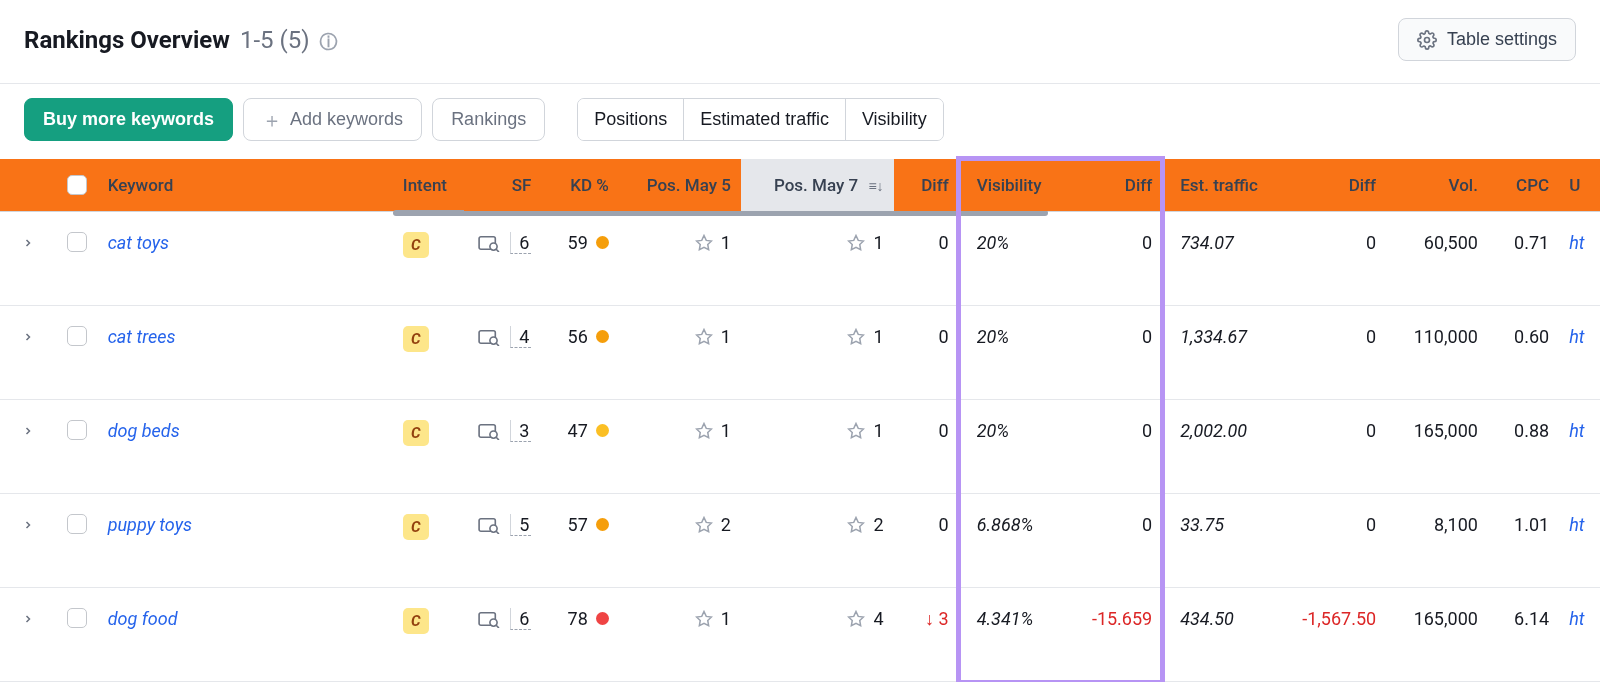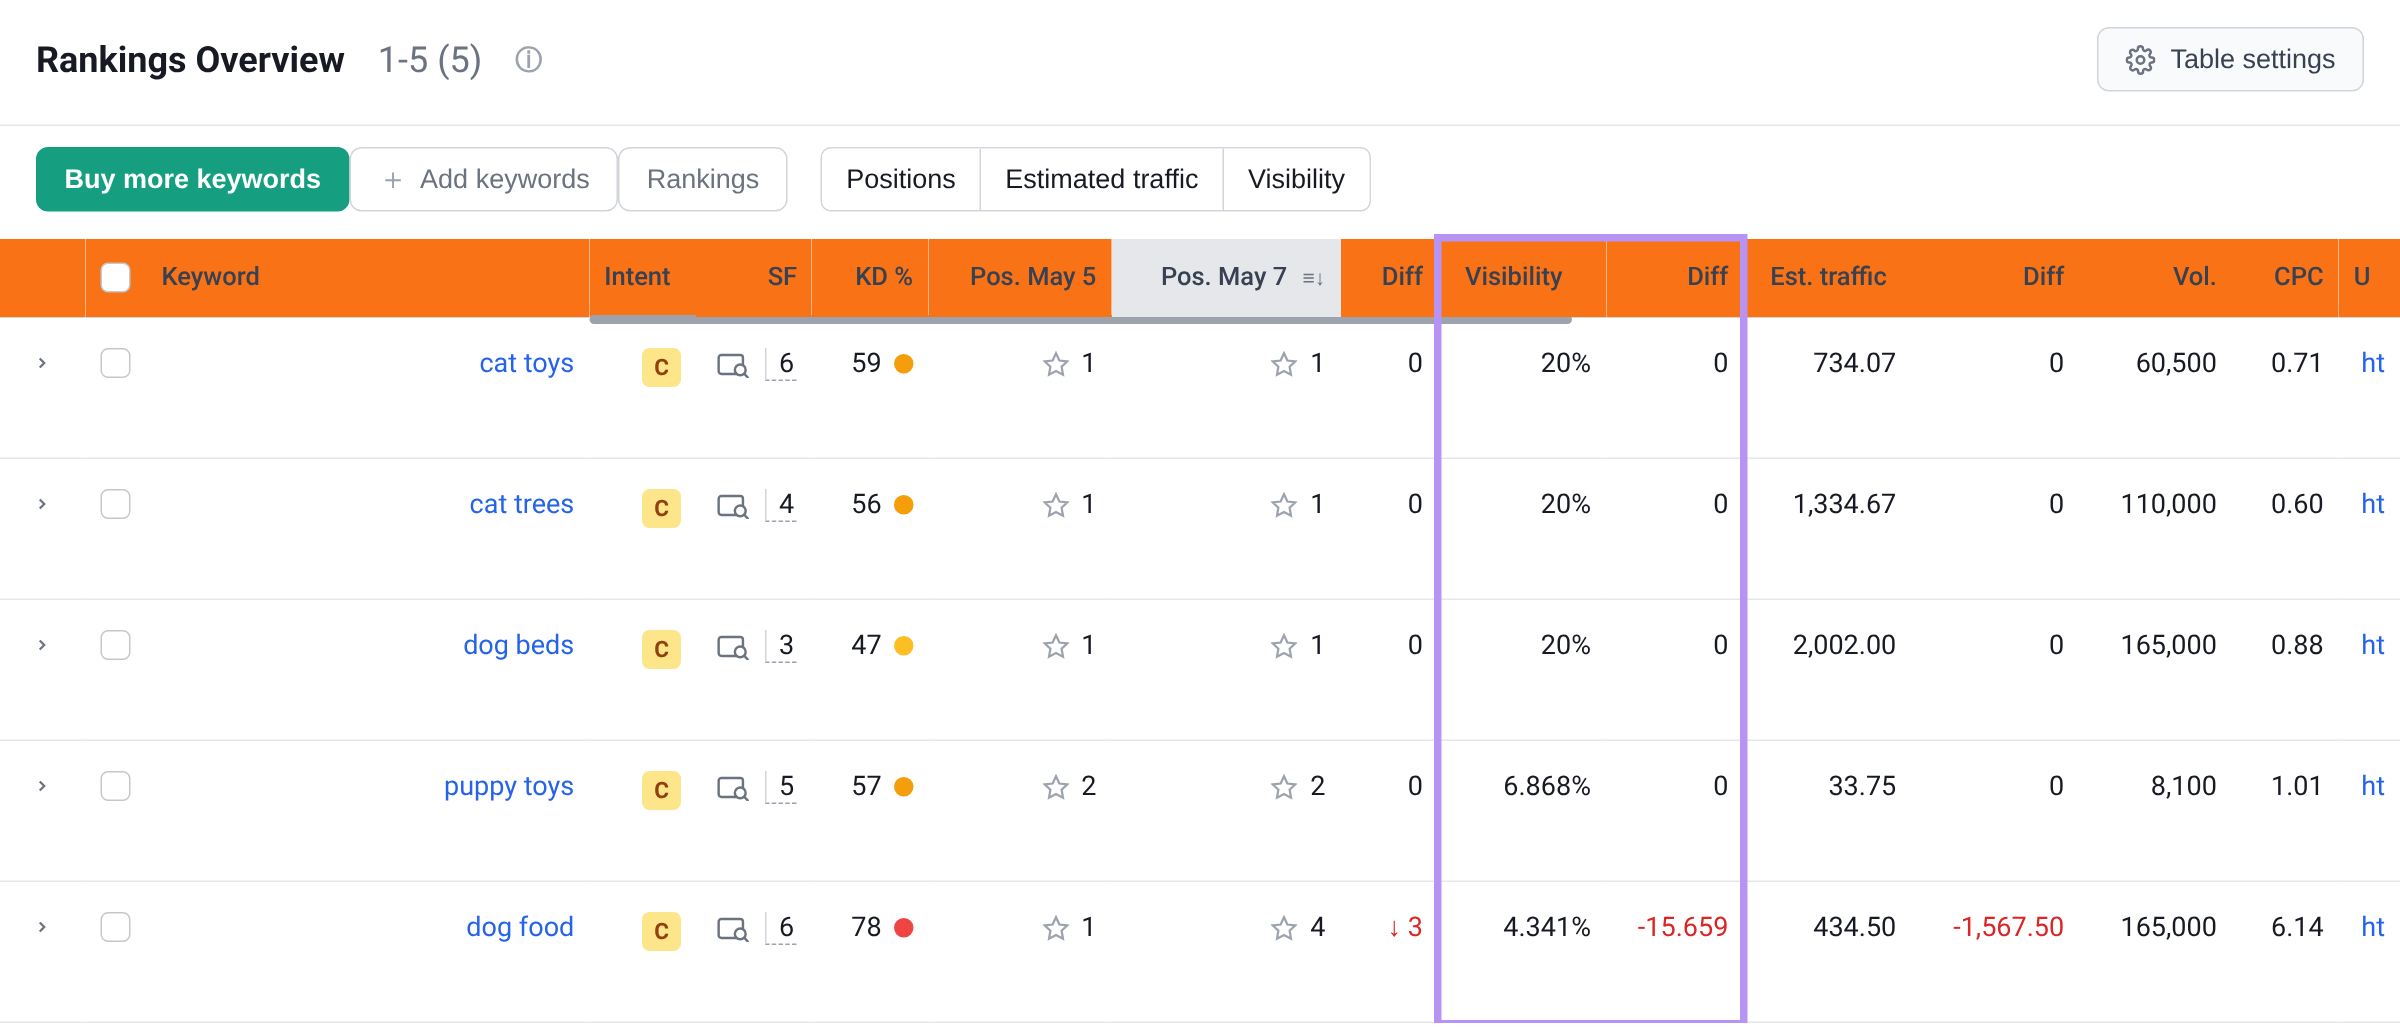--- a/index.html
+++ b/index.html
@@ -11,38 +11,39 @@
     background: #fff;
     overflow-x: hidden;
   }
   .header {
     display: flex;
     align-items: center;
     justify-content: space-between;
     padding: 18px 24px 22px 24px;
     border-bottom: 1px solid #e5e7eb;
   }
-  .header-left { display: flex; align-items: center; gap: 22px; }
+  .header-left { display: flex; align-items: flex-end; gap: 10px; }
   .title { font-size: 24px; font-weight: 700; color: #171a22; }
   .title-count { font-size: 24px; font-weight: 400; color: #6b7280; }
   .info-icon { color: #9ca3af; font-size: 18px; font-weight: 600; }
   .table-settings-btn {
     display: inline-flex; align-items: center; gap: 10px;
     padding: 10px 18px;
     border: 1px solid #d1d5db;
     border-radius: 8px;
     background: #f9fafb;
     color: #374151;
     font-size: 18px;
     font-weight: 500;
     cursor: pointer;
   }
   .toolbar {
     display: flex;
     align-items: center;
+    gap: 10px;
     padding: 14px 24px 18px 24px;
     flex-wrap: wrap;
   }
   .btn {
     display: inline-flex; align-items: center; gap: 8px;
     padding: 10px 18px;
     border-radius: 8px;
     font-size: 18px;
     font-weight: 600;
     cursor: pointer;
@@ -92,21 +93,21 @@
   thead th.left { text-align: left; }
   thead th.center { text-align: center; }
   thead th.sort-col { background: #e5e7eb; }
   tbody td {
     padding: 20px 10px;
     border-bottom: 1px solid #e5e7eb;
     text-align: right;
     vertical-align: top;
     font-size: 18px;
   }
-  tbody td.left { text-align: right; }
+  tbody td.left { text-align: left; font-style: italic; }
   tbody td.center { text-align: center; }
   tbody tr { height: 94px; }
   .chevron { color: #6b7280; cursor: pointer; }
   .checkbox {
     width: 20px; height: 20px;
     border: 1.5px solid #c4c7cc;
     border-radius: 5px;
     background: #fff;
     cursor: pointer;
     flex-shrink: 0;

